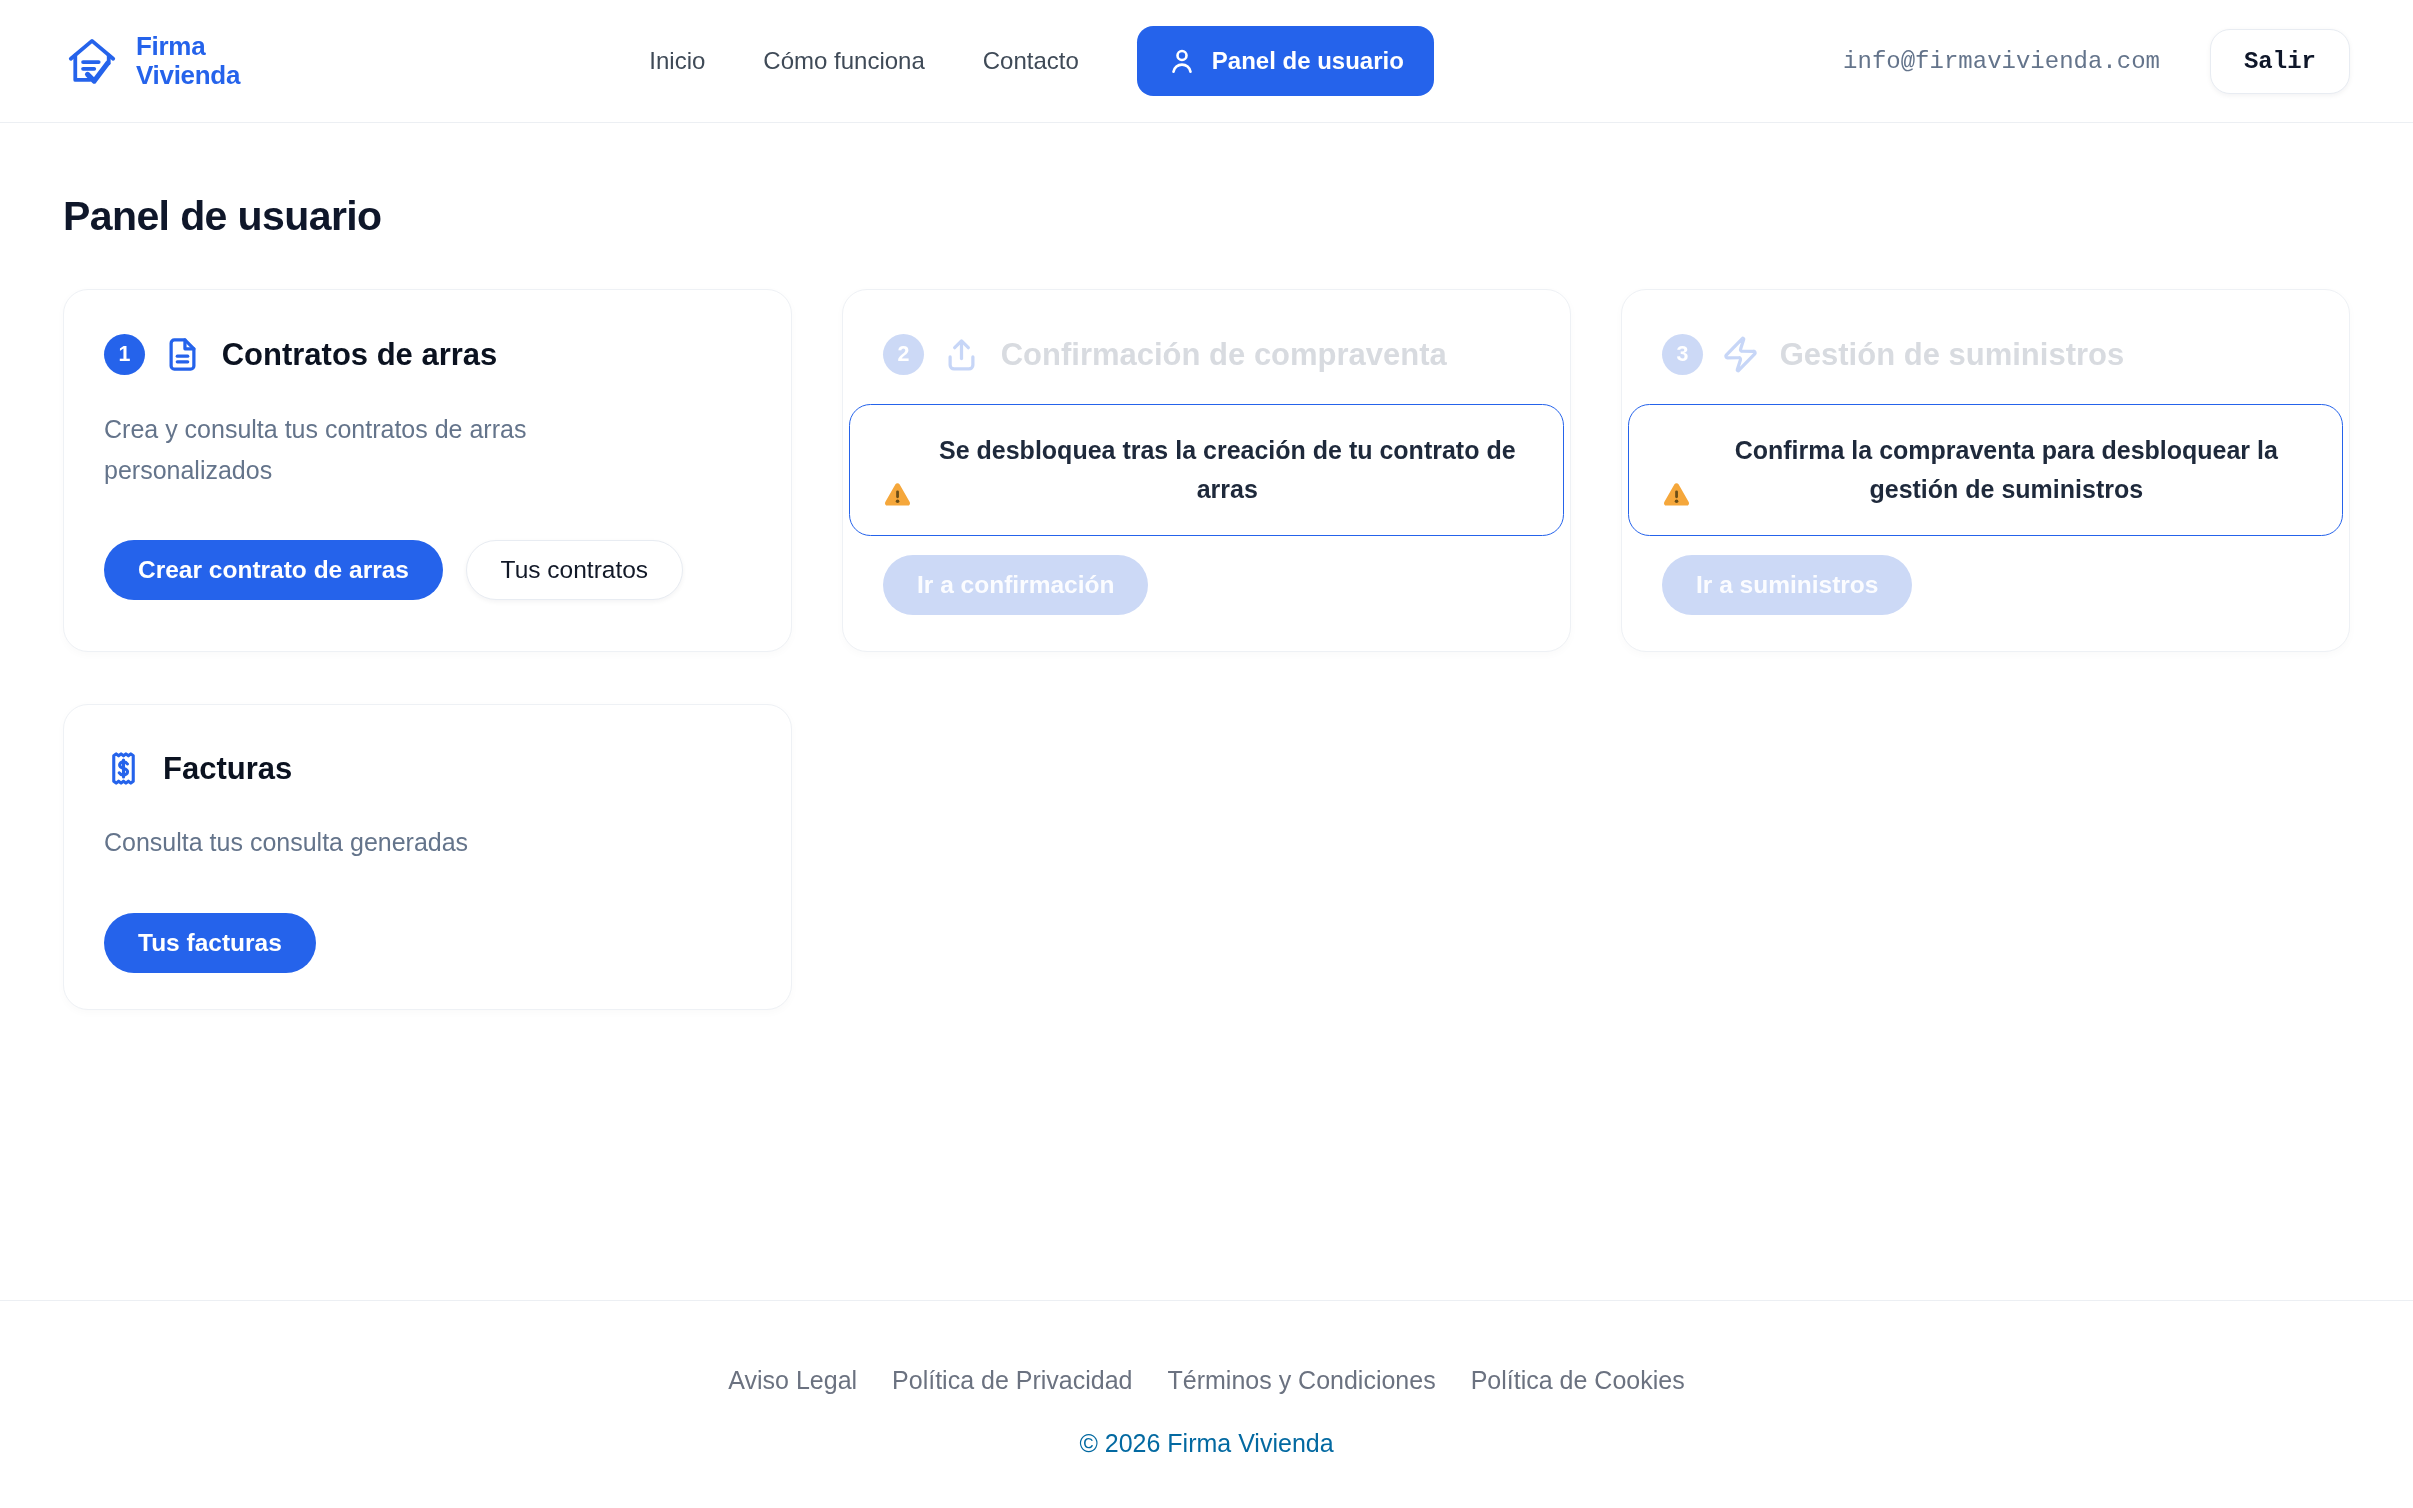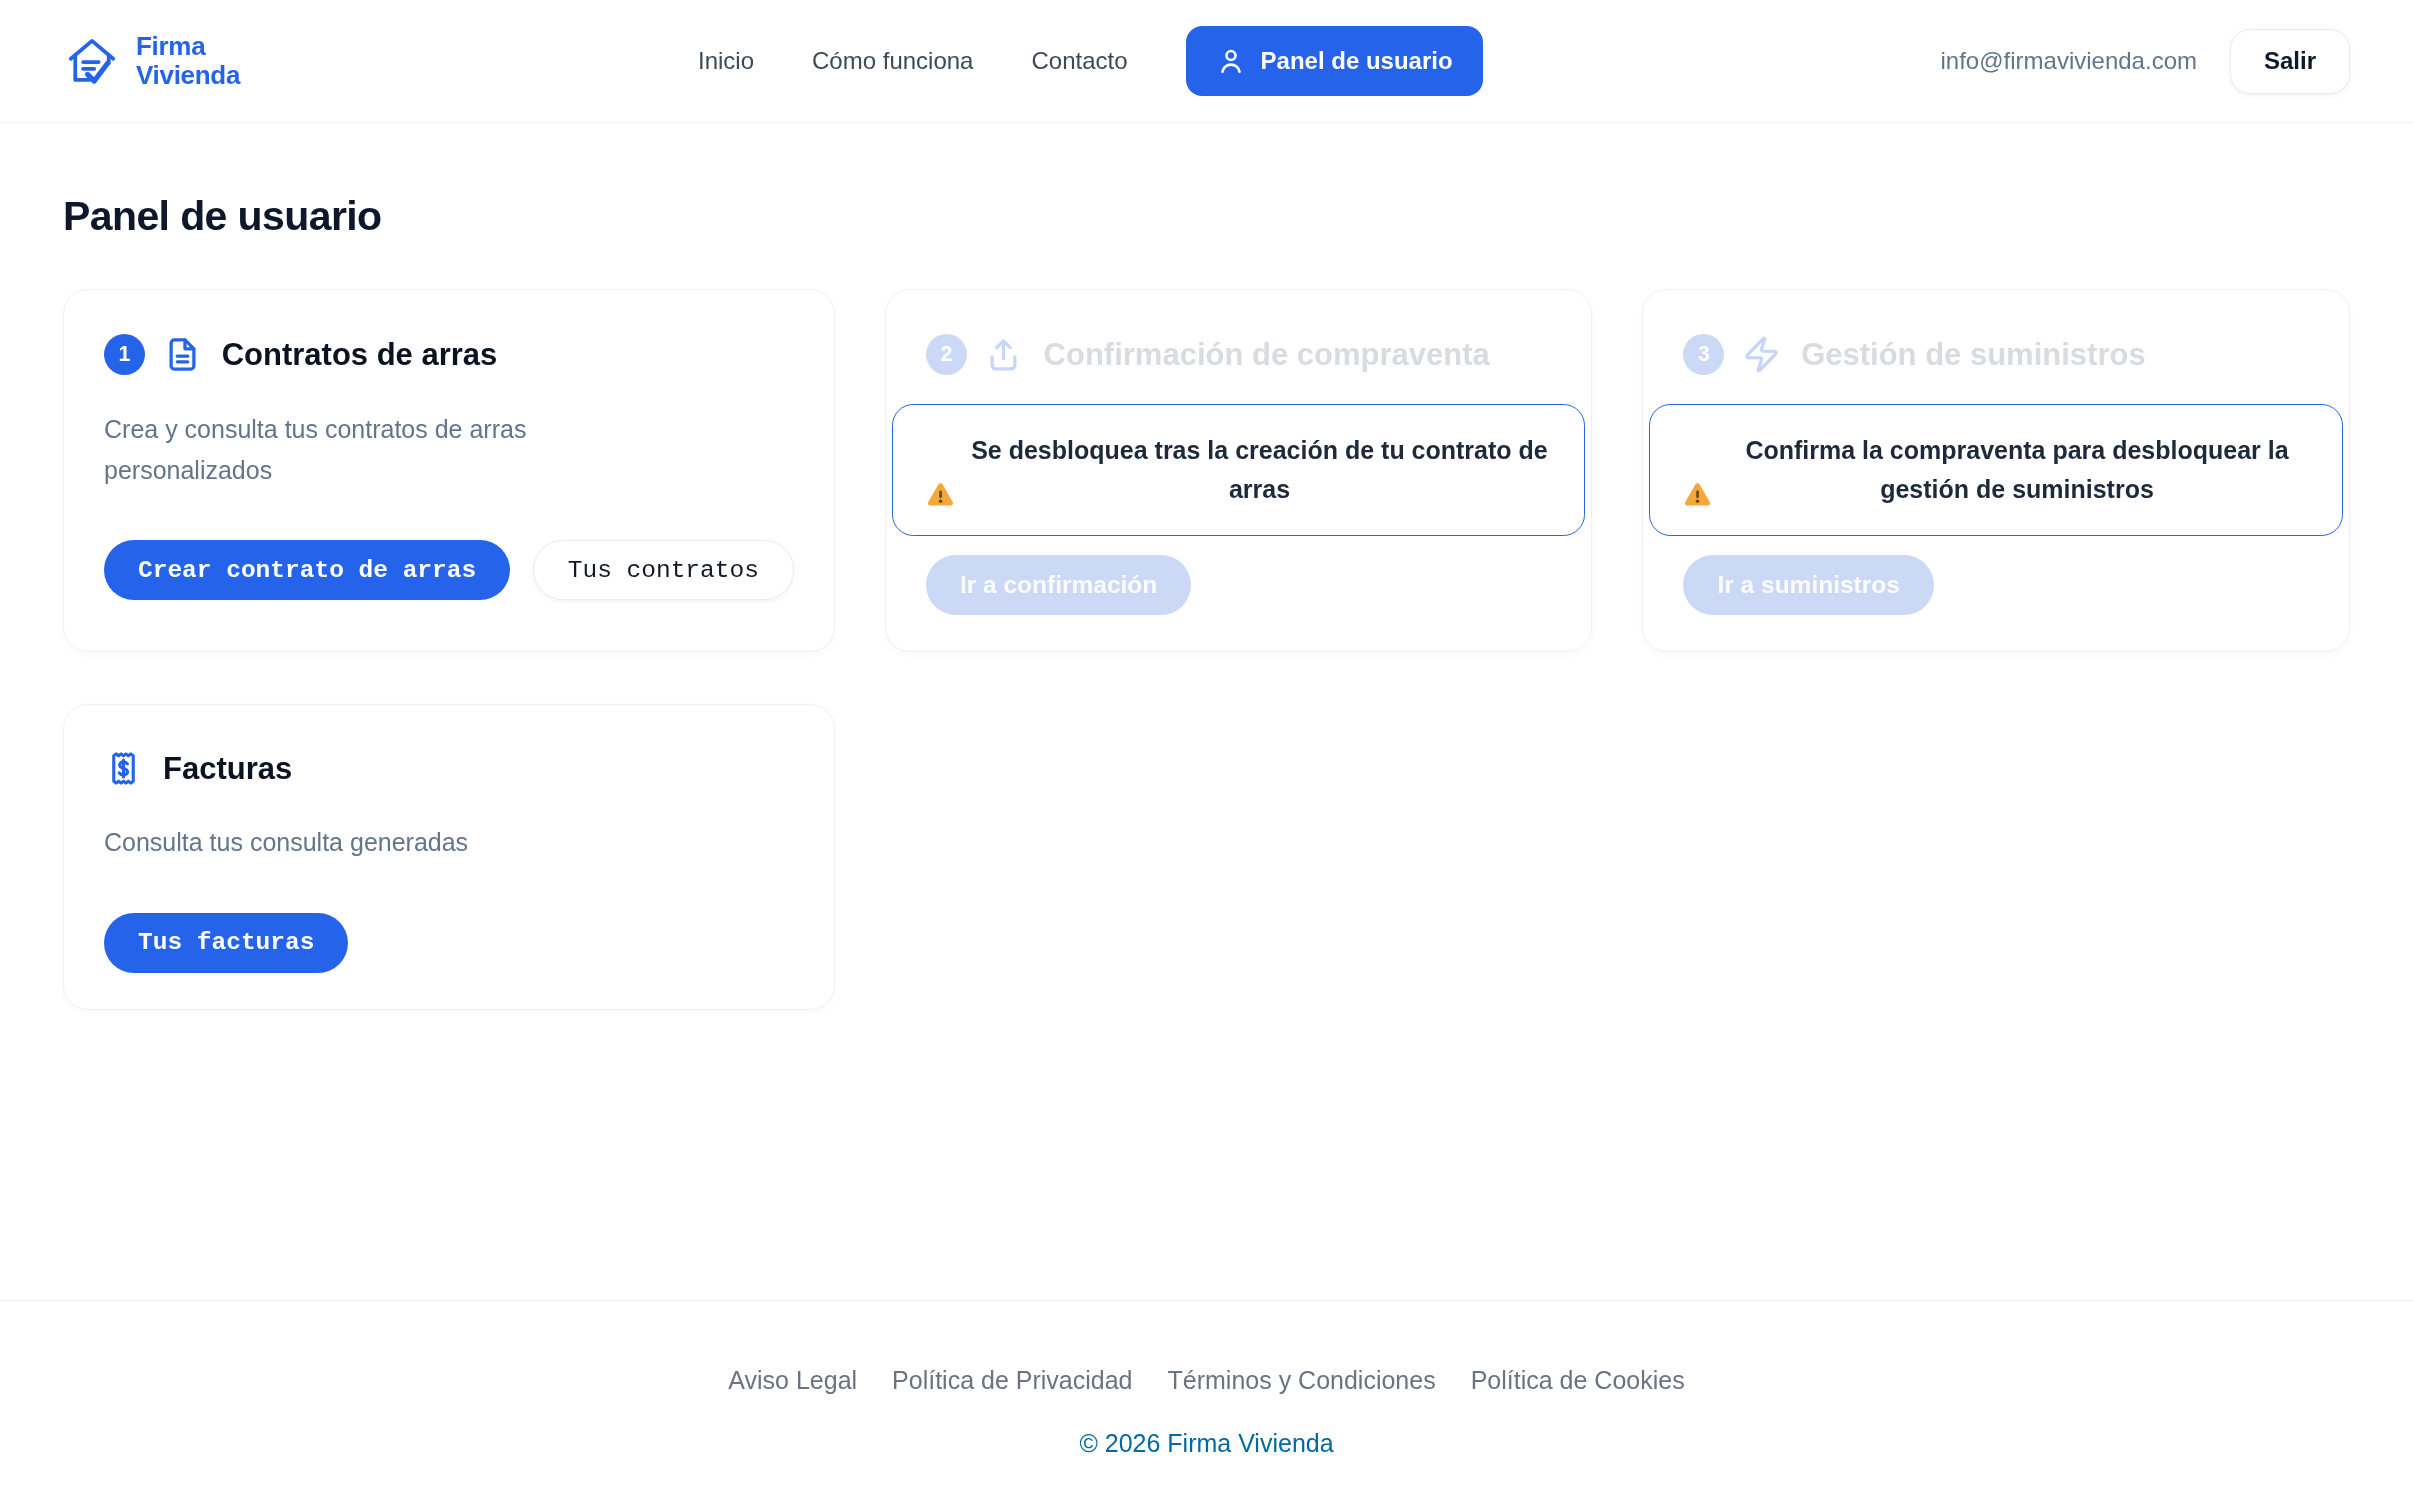--- a/index.html
+++ b/index.html
@@ -29,21 +29,21 @@
   .nav-link { font-size: 24px; color: #3f4a57; cursor: pointer; white-space: nowrap; }
   .panel-btn {
     display: inline-flex; align-items: center; gap: 15px;
     background: #2563eb; color: #fff;
     font-family: inherit; font-size: 24px; font-weight: 700;
     border: none; border-radius: 16.3px;
     height: 70px; padding: 0 30px; cursor: pointer; white-space: nowrap;
   }
   .panel-btn svg { width: 30px; height: 30px; }
 
-  .header-right { display: flex; align-items: center; gap: 33px; }
+  .header-right { display: flex; align-items: center; gap: 50px; font-family: Liberation Mono, monospace; }
   .email { font-size: 24px; color: #64748b; }
   .logout-btn {
     background: #fff; color: #0f172a;
     font-family: inherit; font-size: 24px; font-weight: 700;
     border: 1.3px solid #e8ecf2; border-radius: 20px;
     height: 65px; padding: 0 33px; cursor: pointer;
     box-shadow: 0 1.9px 5px rgba(15,23,42,.05);
   }
 
   
@@ -81,21 +81,21 @@
 
   .card.locked .step-badge { background: #ccd9f6; }
   .card.locked .card-title { color: #d8dbe0; }
 
   .card-desc {
     margin-top: 34px;
     font-size: 25px; color: #64748b; line-height: 1.62;
     max-width: 503px;
   }
 
-  .btn-row { margin-top: 50px; display: flex; align-items: flex-start; gap: 22.6px; font-family: Liberation Mono, monospace; }
+  .btn-row { margin-top: 50px; display: flex; align-items: flex-start; gap: 22.6px; }
   .btn {
     font-family: inherit;
     border-radius: 628px; border: none; cursor: pointer;
     font-size: 24.5px; font-weight: 700;
     height: 60px; padding: 0 34px;
     display: inline-flex; align-items: center; justify-content: center;
     white-space: nowrap;
   }
   .btn-primary { background: #2563eb; color: #ffffff; }
   .btn-outline {

